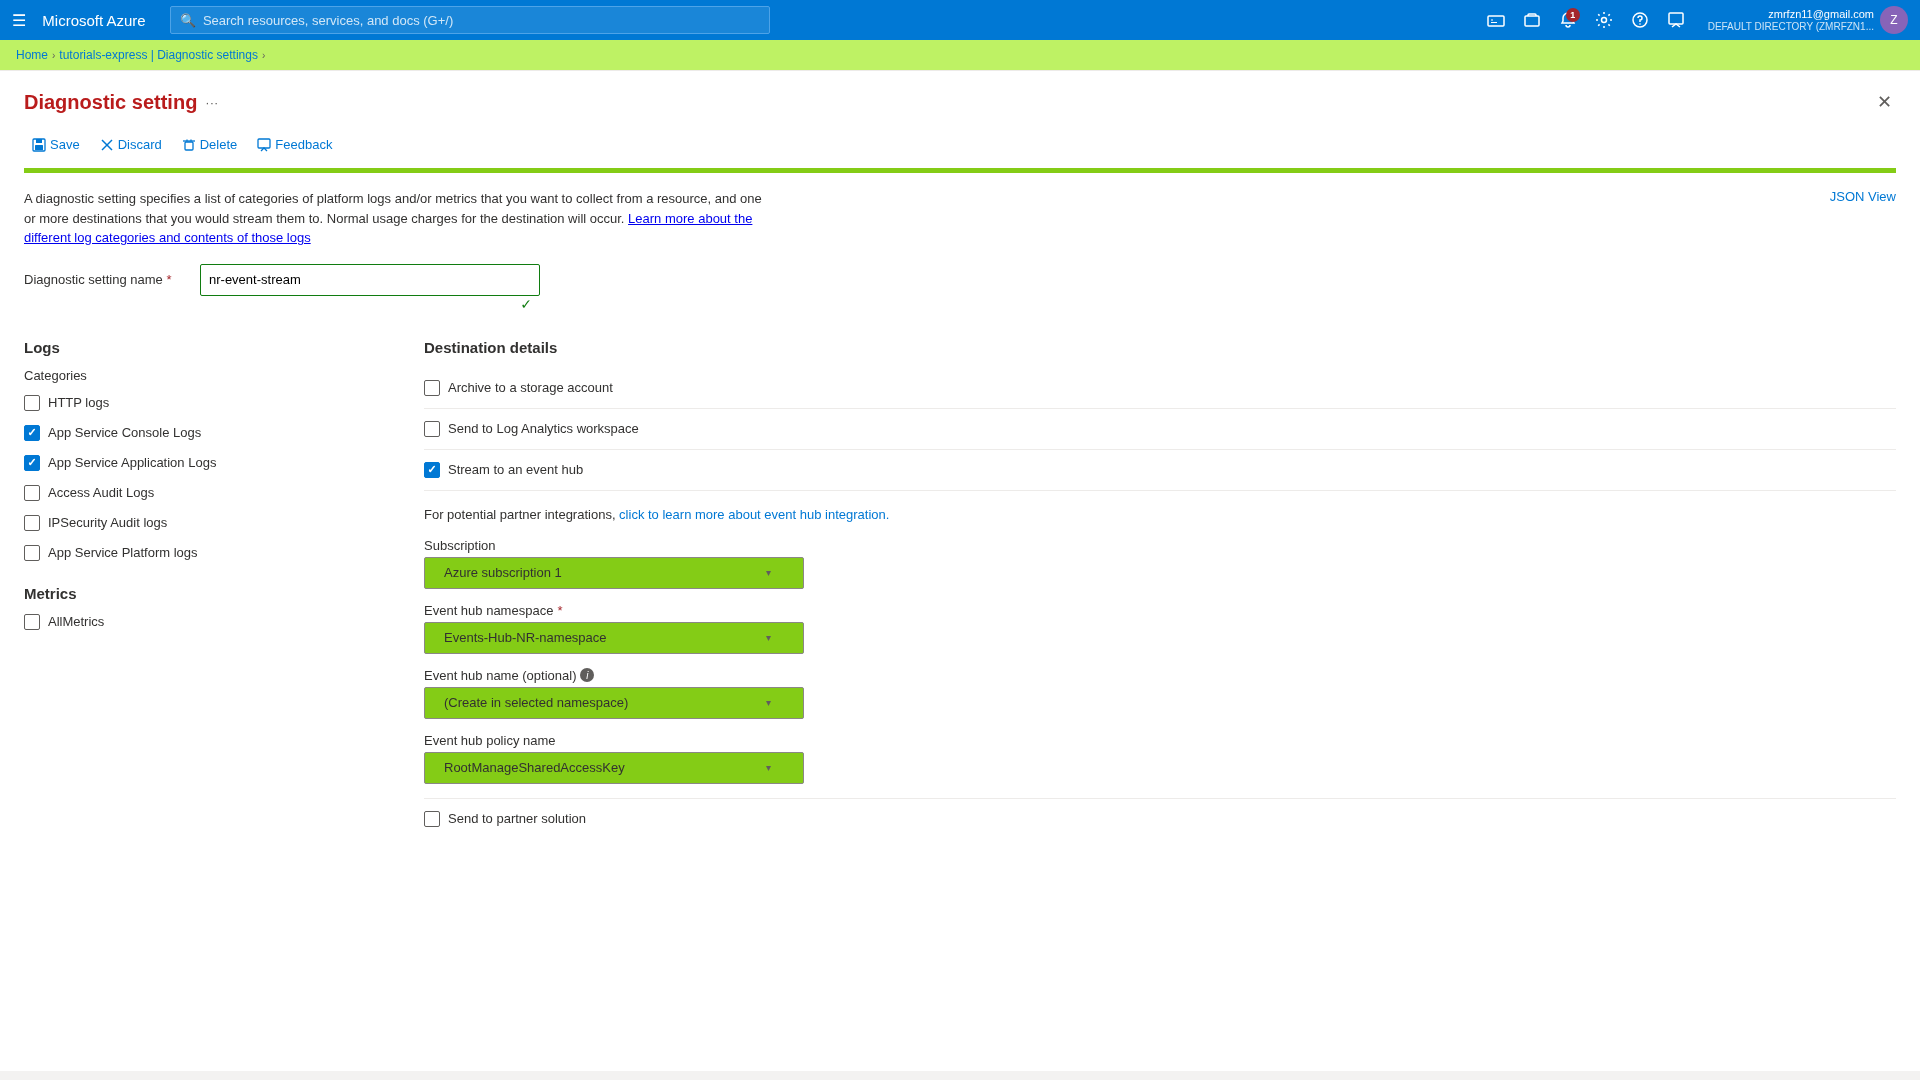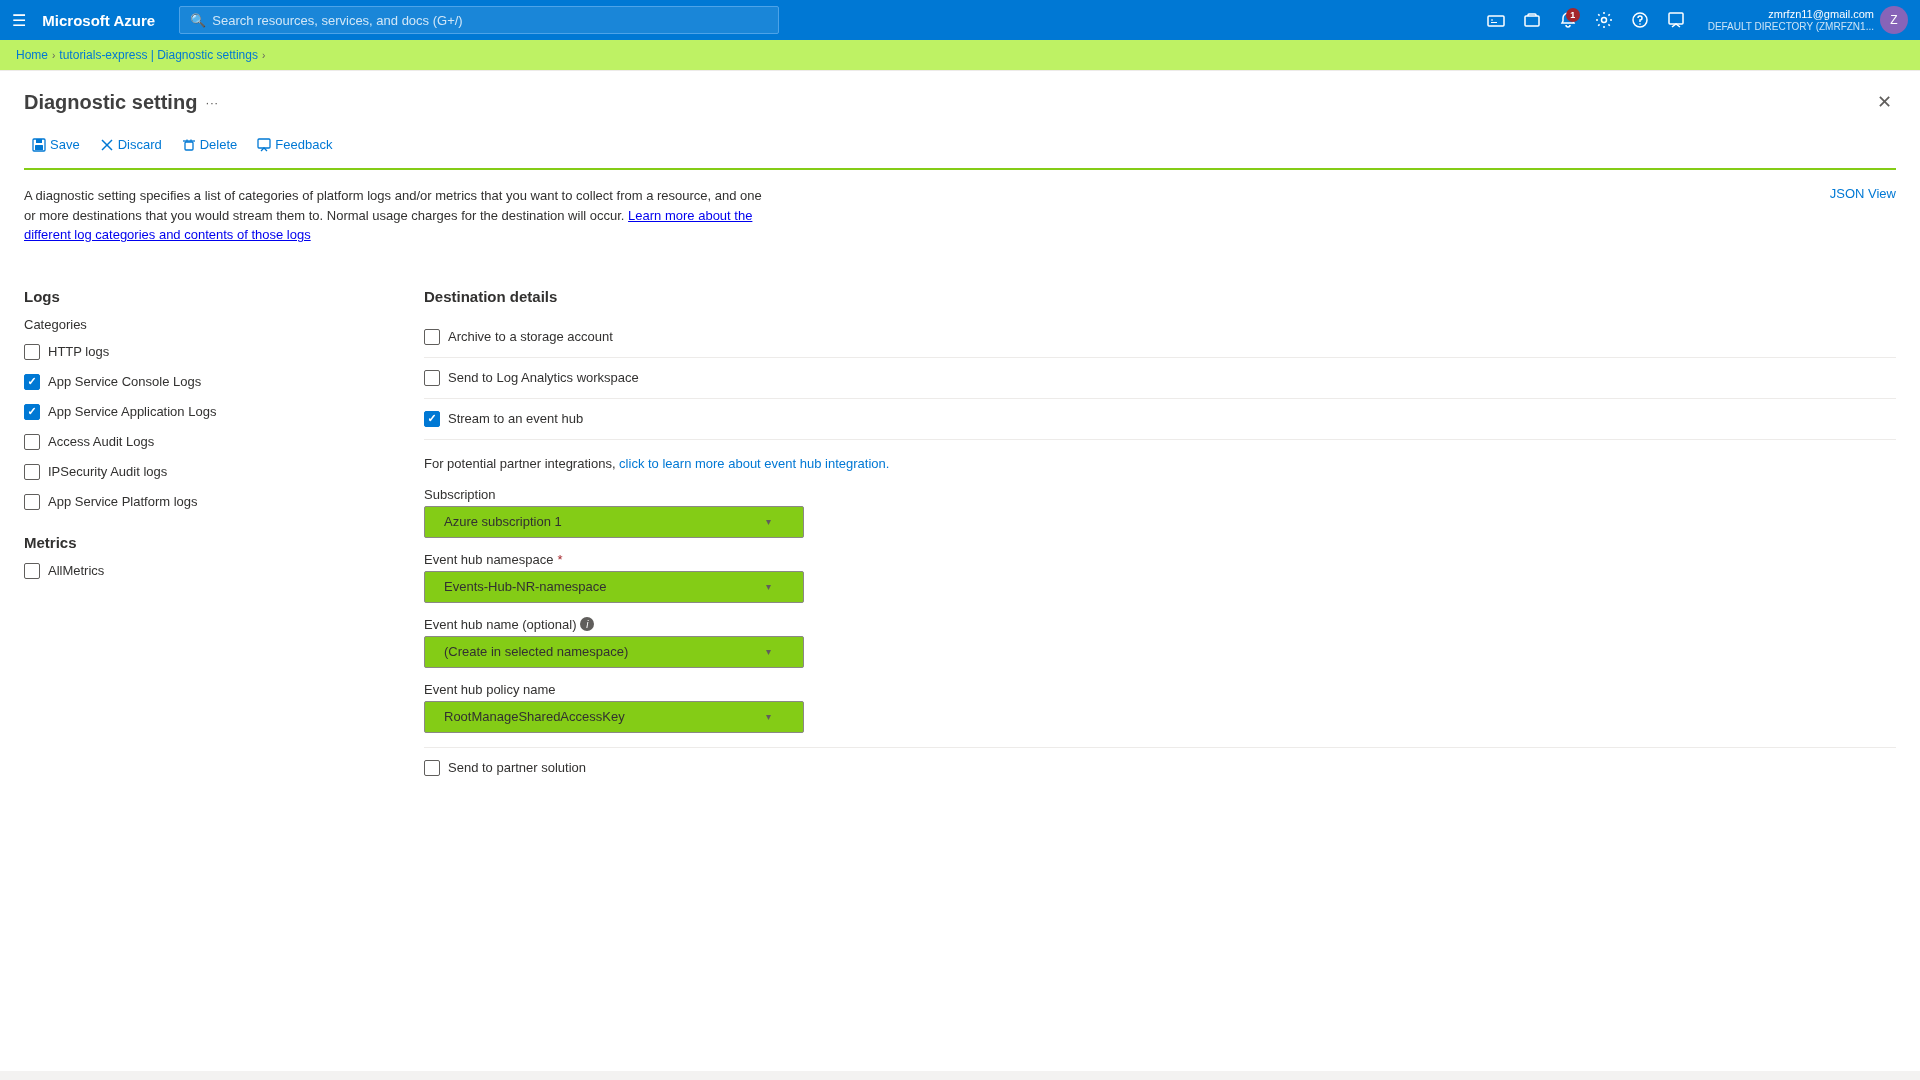--- a/index.html
+++ b/index.html
@@ -3,21 +3,21 @@
   <meta charset="utf-8">
   <style>
     * { box-sizing: border-box; margin: 0; padding: 0; }
     body { font-family: 'Segoe UI', Arial, sans-serif; font-size: 13px; background: #f3f2f1; color: #323130; }
 
     
     .topbar {
       display: flex; align-items: center; background: #0078d4; height: 40px; padding: 0 12px; gap: 8px; color: white;
     }
     .topbar-hamburger { font-size: 16px; cursor: pointer; margin-right: 8px; }
-    .topbar-logo { font-weight: 700; font-size: 15px; margin-right: 16px; white-space: nowrap; }
+    .topbar-logo { font-weight: 400; font-size: 15px; margin-right: 16px; white-space: nowrap; }
     .topbar-search {
       display: flex; align-items: center; background: #1a86d8; border: 1px solid #4da3e8; border-radius: 2px;
       flex: 1; max-width: 600px; padding: 0 10px; height: 28px; color: white; gap: 6px;
     }
     .topbar-search input {
       background: transparent; border: none; outline: none; color: white; font-size: 13px; flex: 1; min-width: 0;
     }
     .topbar-search input::placeholder { color: rgba(255,255,255,0.8); }
     .topbar-icons { display: flex; align-items: center; gap: 4px; margin-left: auto; }
     .topbar-icon-btn {
@@ -46,26 +46,26 @@
     
     .main-content {
       background: white; padding: 16px 24px; min-height: calc(100vh - 80px);
     }
 
     
     .page-header {
       display: flex; align-items: center; justify-content: space-between; margin-bottom: 16px;
     }
     .page-title-row { display: flex; align-items: center; gap: 8px; }
-    .page-title { font-size: 20px; font-weight: 600; color: #404040; }
+    .page-title { font-size: 20px; font-weight: 600; color: #b91c1c; }
     .page-title-ellipsis { color: #605e5c; cursor: pointer; }
     .close-btn { cursor: pointer; color: #605e5c; font-size: 18px; padding: 4px; }
 
     
-    .toolbar { display: flex; align-items: center; gap: 4px; margin-bottom: 16px; padding-bottom: 12px; border-bottom: 2px solid #84cc16; }
+    .toolbar { display: flex; align-items: center; gap: 4px; margin-bottom: 16px; padding-bottom: 12px; border-bottom: 5px solid #84cc16; }
     .toolbar-btn {
       display: flex; align-items: center; gap: 4px; padding: 4px 8px; background: transparent;
       border: none; cursor: pointer; font-size: 13px; color: #0078d4; border-radius: 2px;
     }
     .json-view-link { color: #0078d4; text-decoration: none; font-size: 13px; cursor: pointer; float: right; margin-left: 28px; }
 
     
     .form-row { display: flex; align-items: center; gap: 16px; margin-bottom: 20px; }
     .form-label { font-size: 13px; color: #323130; min-width: 160px; }
     .text-input {
@@ -234,20 +234,29 @@
   </div>
 
   <div class="description-area">
     <div class="description-text">
       <span>A diagnostic setting specifies a list of categories of platform logs and/or metrics that you want to collect from a resource, and one or more destinations that you would stream them to. Normal usage charges for the destination will occur. </span>
       <a href="#">Learn more about the different log categories and contents of those logs</a>
     </div>
     <a href="#" class="json-view-link">JSON View</a>
   </div>
 
+  <div class="form-row" style="margin-bottom:20px;">
+    <span class="form-label">
+      <span>Diagnostic setting name</span> <span style="color:#a4262c;">*</span>
+    </span>
+    <div style="position:relative; width:340px;">
+      <input type="text" class="text-input text-input-validated" value="nr-event-stream" style="width: 340px; padding-right: 28px;">
+      <span class="checkmark">✓</span>
+    </div>
+  </div>
 
   <div class="two-col">
 
     <div class="col-left">
       <div class="section-title">Logs</div>
       <div class="sub-title">Categories</div>
 
       <div class="checkbox-row">
         <div class="checkbox-custom"></div>
         <span class="checkbox-label">HTTP logs</span>

